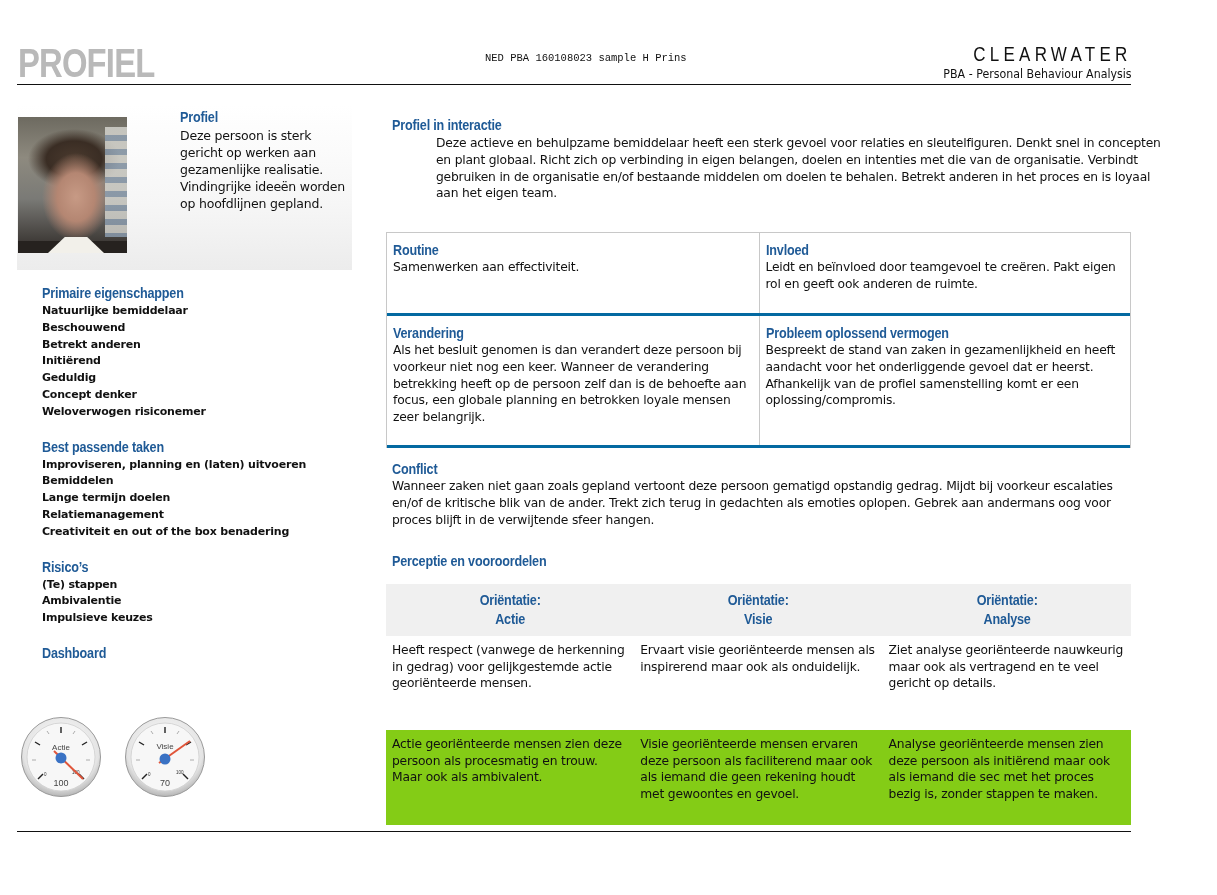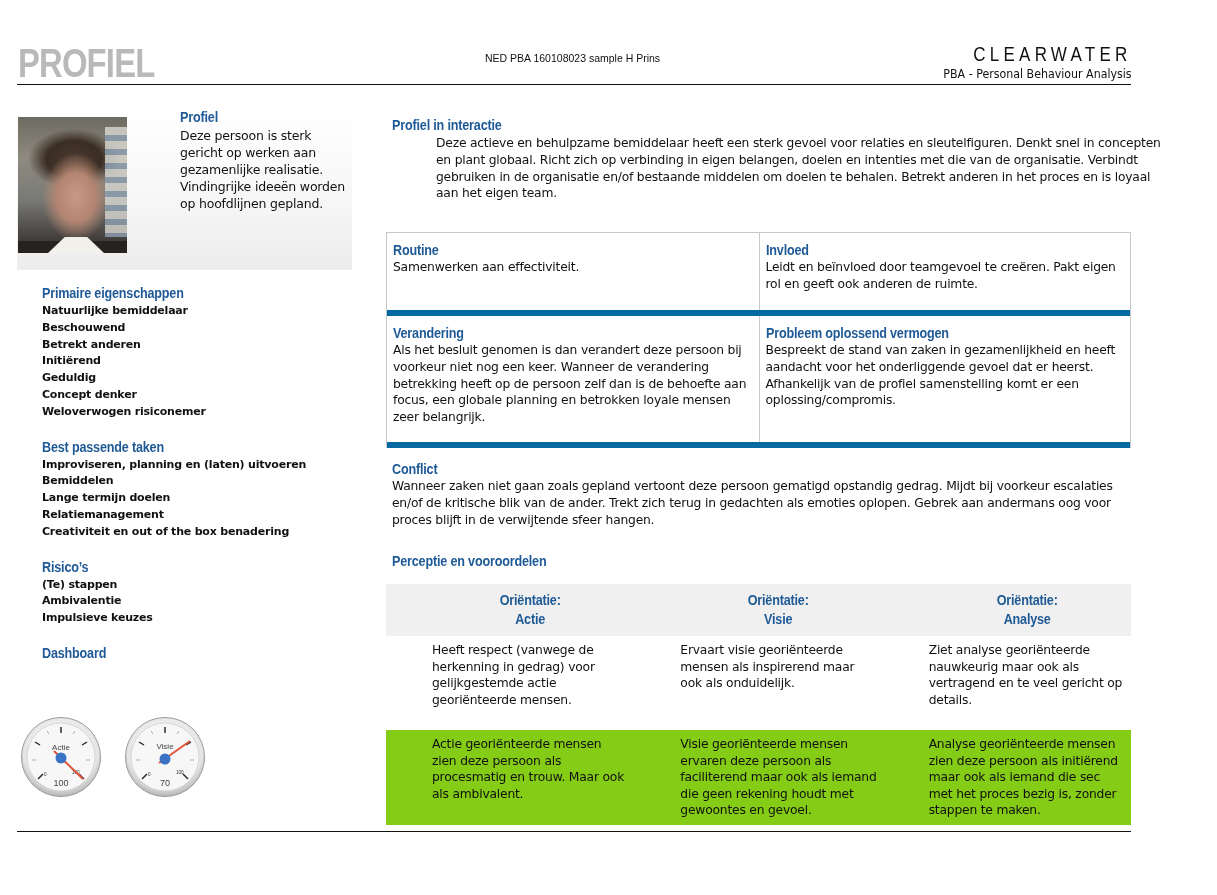--- a/index.html
+++ b/index.html
@@ -7,21 +7,21 @@
   body { position: relative; font-family: "DejaVu Sans", sans-serif; color: #111; }
 
   .doc-title {
     position: absolute; left: 18px; top: 40px;
     font-family: "Liberation Sans", sans-serif; font-weight: bold;
     font-size: 40px; color: #b9b9b9; letter-spacing: -1px;
     transform: scaleX(0.82); transform-origin: left center; line-height: 46px;
   }
   .doc-ref {
     position: absolute; left: 485px; top: 52px;
-    font-family: Liberation Sans, sans-serif; font-size: 10.5px; color: #111;
+    font-family: Liberation Mono, monospace; font-size: 10.5px; color: #111;
   }
   .brand {
     position: absolute; right: 85px; top: 42px; text-align: right;
   }
   .brand-name {
     font-family: "Liberation Sans", sans-serif; font-size: 20px; letter-spacing: 5px;
     color: #111; line-height: 24px; transform: scaleX(0.85); transform-origin: right center;
   }
   .brand-sub {
     font-family: "DejaVu Sans", sans-serif; font-size: 12px; color: #111; line-height: 16px;
@@ -68,37 +68,37 @@
   .gauge { position: absolute; width: 82px; height: 82px; }
 
   
   .right-col { position: absolute; left: 392px; top: 116px; width: 740px; }
   .interaction .txt { margin-top: 1px; width: 730px; margin-left: 44px; }
 
   .grid4 {
     position: absolute; left: 386px; top: 232px; width: 745px;
     border-top: 1px solid #c8c8c8; border-left: 1px solid #c8c8c8; border-right: 1px solid #c8c8c8;
   }
-  .grid4 .row { display: flex; border-bottom: 6px solid #0369a1; }
+  .grid4 .row { display: flex; border-bottom: 3px solid #0369a1; }
   .grid4 .row.r1 { height: 83px; }
   .grid4 .row.r2 { height: 132px; }
   .grid4 .cell { width: 50%; padding: 8px 6px 0 6px; }
   .grid4 .cell + .cell { border-left: 1px solid #c8c8c8; }
 
   .conflict { position: absolute; left: 392px; top: 460px; width: 735px; }
   .perception-title { position: absolute; left: 392px; top: 552px; }
 
   .ptable { position: absolute; left: 386px; top: 584px; width: 745px; }
   .ptable .prow { display: flex; }
   .ptable .phead { background: #f0f0f0; height: 52px; align-items: center; }
   .ptable .phead .pcell { text-align: center; padding: 0; }
   .ptable .phead h3 { transform: scaleX(0.9); transform-origin: center; line-height: 19px; display: block; }
   .ptable .pbody1 { background: #ffffff; height: 94px; }
   .ptable .pbody2 { background: #84cc16; height: 95px; }
-  .ptable .pcell { width: 33.33%; padding: 6px 6px 0 6px; margin-left: 40px; }
+  .ptable .pcell { width: 33.33%; padding: 6px 6px 0 6px; }
   .ptable .pcell .txt { font-size: 12.3px; line-height: 16.6px; }
 </style>
 </head>
 <body>
 
 <div class="doc-title">PROFIEL</div>
 <div class="doc-ref">NED PBA 160108023 sample H Prins</div>
 <div class="brand">
   <div class="brand-name">CLEARWATER</div>
   <div class="brand-sub">PBA - Personal Behaviour Analysis</div>

